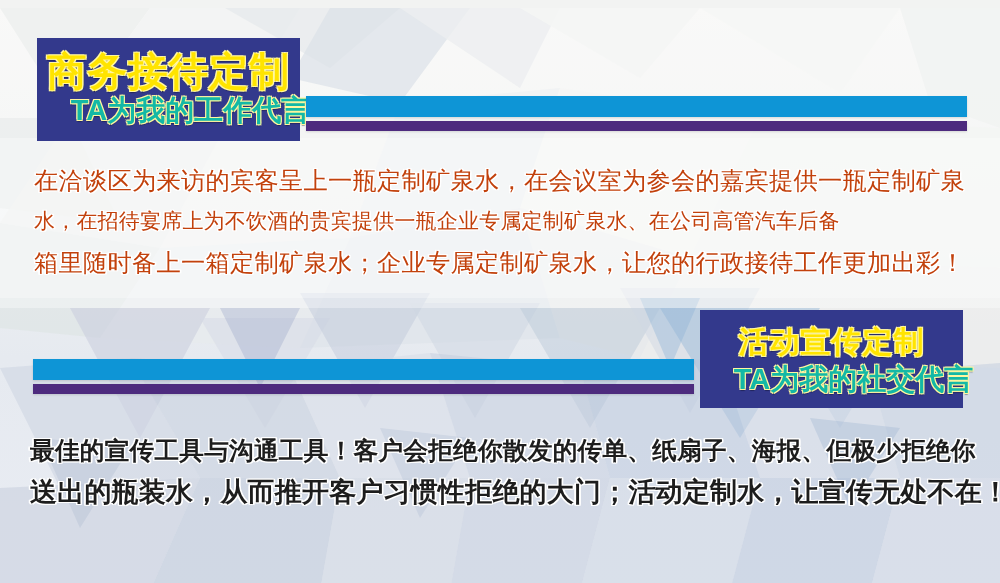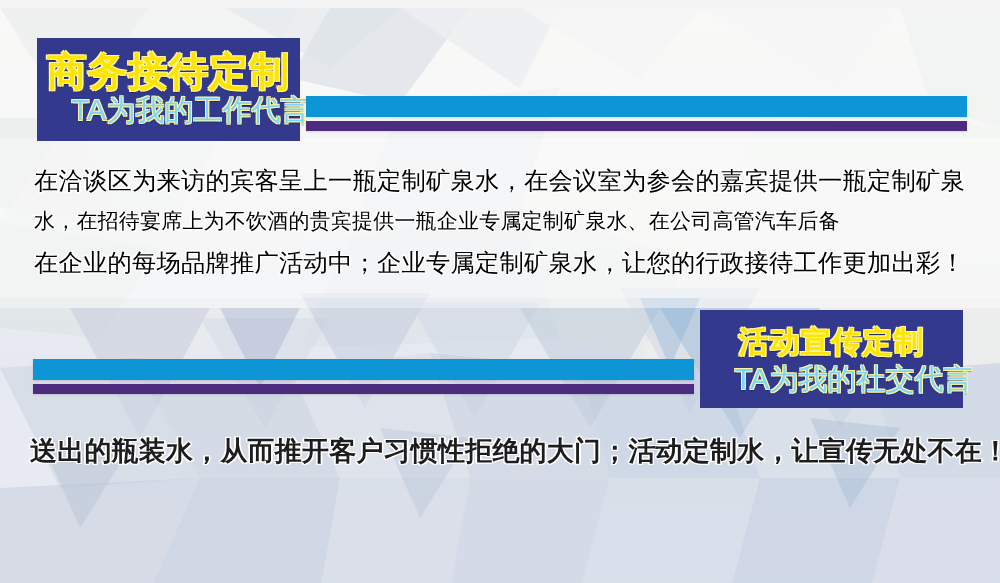--- a/index.html
+++ b/index.html
@@ -29,41 +29,41 @@
     font-size:45px;
     line-height:50px;
     letter-spacing:1px;
     white-space:nowrap;
     text-shadow:
       -1.2px -1.2px 0 #fff7a0, 1.2px -1.2px 0 #fff7a0,
       -1.2px  1.2px 0 #fff7a0, 1.2px  1.2px 0 #fff7a0,
        0 2px 1px rgba(0,0,0,.35);
   }
   .title-box .t-sub{
-    color:#7dd3fc;
-    font-weight:normal;
+    color:#14b8a6;
+    font-weight:bold;
     font-size:29px;
     line-height:33px;
     letter-spacing:0px;
     white-space:nowrap;
     text-shadow:
       -1px -1px 0 #fff7a0, 1px -1px 0 #fff7a0,
       -1px  1px 0 #fff7a0, 1px  1px 0 #fff7a0,
        0 2px 1px rgba(0,0,0,.35);
     margin-left: 44px;
   }
 
   
   .bar-blue{position:absolute;background:#0e95d6;box-shadow:0 1px 2px rgba(0,0,0,.12);}
   .bar-purple{position:absolute;background:#4d2b7e;box-shadow:0 1px 2px rgba(0,0,0,.12);}
 
   
   .copy{
     position:absolute;
-    color:#000000;
+    color:#c2410c;
     font-size:25.5px;
     line-height:41px;
     letter-spacing:0.2px;
     font-family:"DejaVu Sans","Liberation Sans",sans-serif;
     text-shadow:
       -1.4px -1.4px 0 #ffffff, 1.4px -1.4px 0 #ffffff,
       -1.4px  1.4px 0 #ffffff, 1.4px  1.4px 0 #ffffff,
       -1.4px 0 0 #ffffff, 1.4px 0 0 #ffffff,
        0 -1.4px 0 #ffffff, 0 1.4px 0 #ffffff;
   }
@@ -140,28 +140,29 @@
     <div class="t-main" style="font-size: 39.5px; line-height: 43.45px;">商务接待定制</div>
     <div class="t-sub">TA为我的工作代言</div>
   </div>
 
   <div class="bar-blue" style="left:306px;top:88px;width:661px;height:21px;"></div>
   <div class="bar-purple" style="left:306px;top:113px;width:661px;height:10px;"></div>
 
   <div class="copy" style="left:34px;top:152px;width:936px;">
     <span class="ln" style="font-size: 24.3px;">在洽谈区为来访的宾客呈上一瓶定制矿泉水，在会议室为参会的嘉宾提供一瓶定制矿泉</span>
     <span class="ln" style="font-size: 21px;">水，在招待宴席上为不饮酒的贵宾提供一瓶企业专属定制矿泉水、在公司高管汽车后备</span>
-    <span class="ln" style="font-size: 24.3px;">在企业的每场品牌推广活动中；企业专属定制矿泉水，让您的行政接待工作更加出彩！</span>
+    <span class="ln" style="font-size: 24.3px;">箱里随时备上一箱定制矿泉水；企业专属定制矿泉水，让您的行政接待工作更加出彩！</span>
   </div>
 
   <div class="title-box" id="title2" style="left:700px;top:302px;width:263px;height:98px;">
     <div class="t-main" style="font-size: 30px; line-height: 43.45px;">活动宣传定制</div>
     <div class="t-sub">TA为我的社交代言</div>
   </div>
 
   <div class="bar-blue" style="left:33px;top:351px;width:661px;height:21px;"></div>
   <div class="bar-purple" style="left:33px;top:376px;width:661px;height:10px;"></div>
 
   <div class="copy bold" style="left:30px;top:422px;width:946px;">
+    <span class="ln" style="font-size: 24.7px;">最佳的宣传工具与沟通工具！客户会拒绝你散发的传单、纸扇子、海报、但极少拒绝你</span>
     <span class="ln" style="font-size: 27px;">送出的瓶装水，从而推开客户习惯性拒绝的大门；活动定制水，让宣传无处不在！</span>
   </div>
 
 </div>
 
 </body></html>

